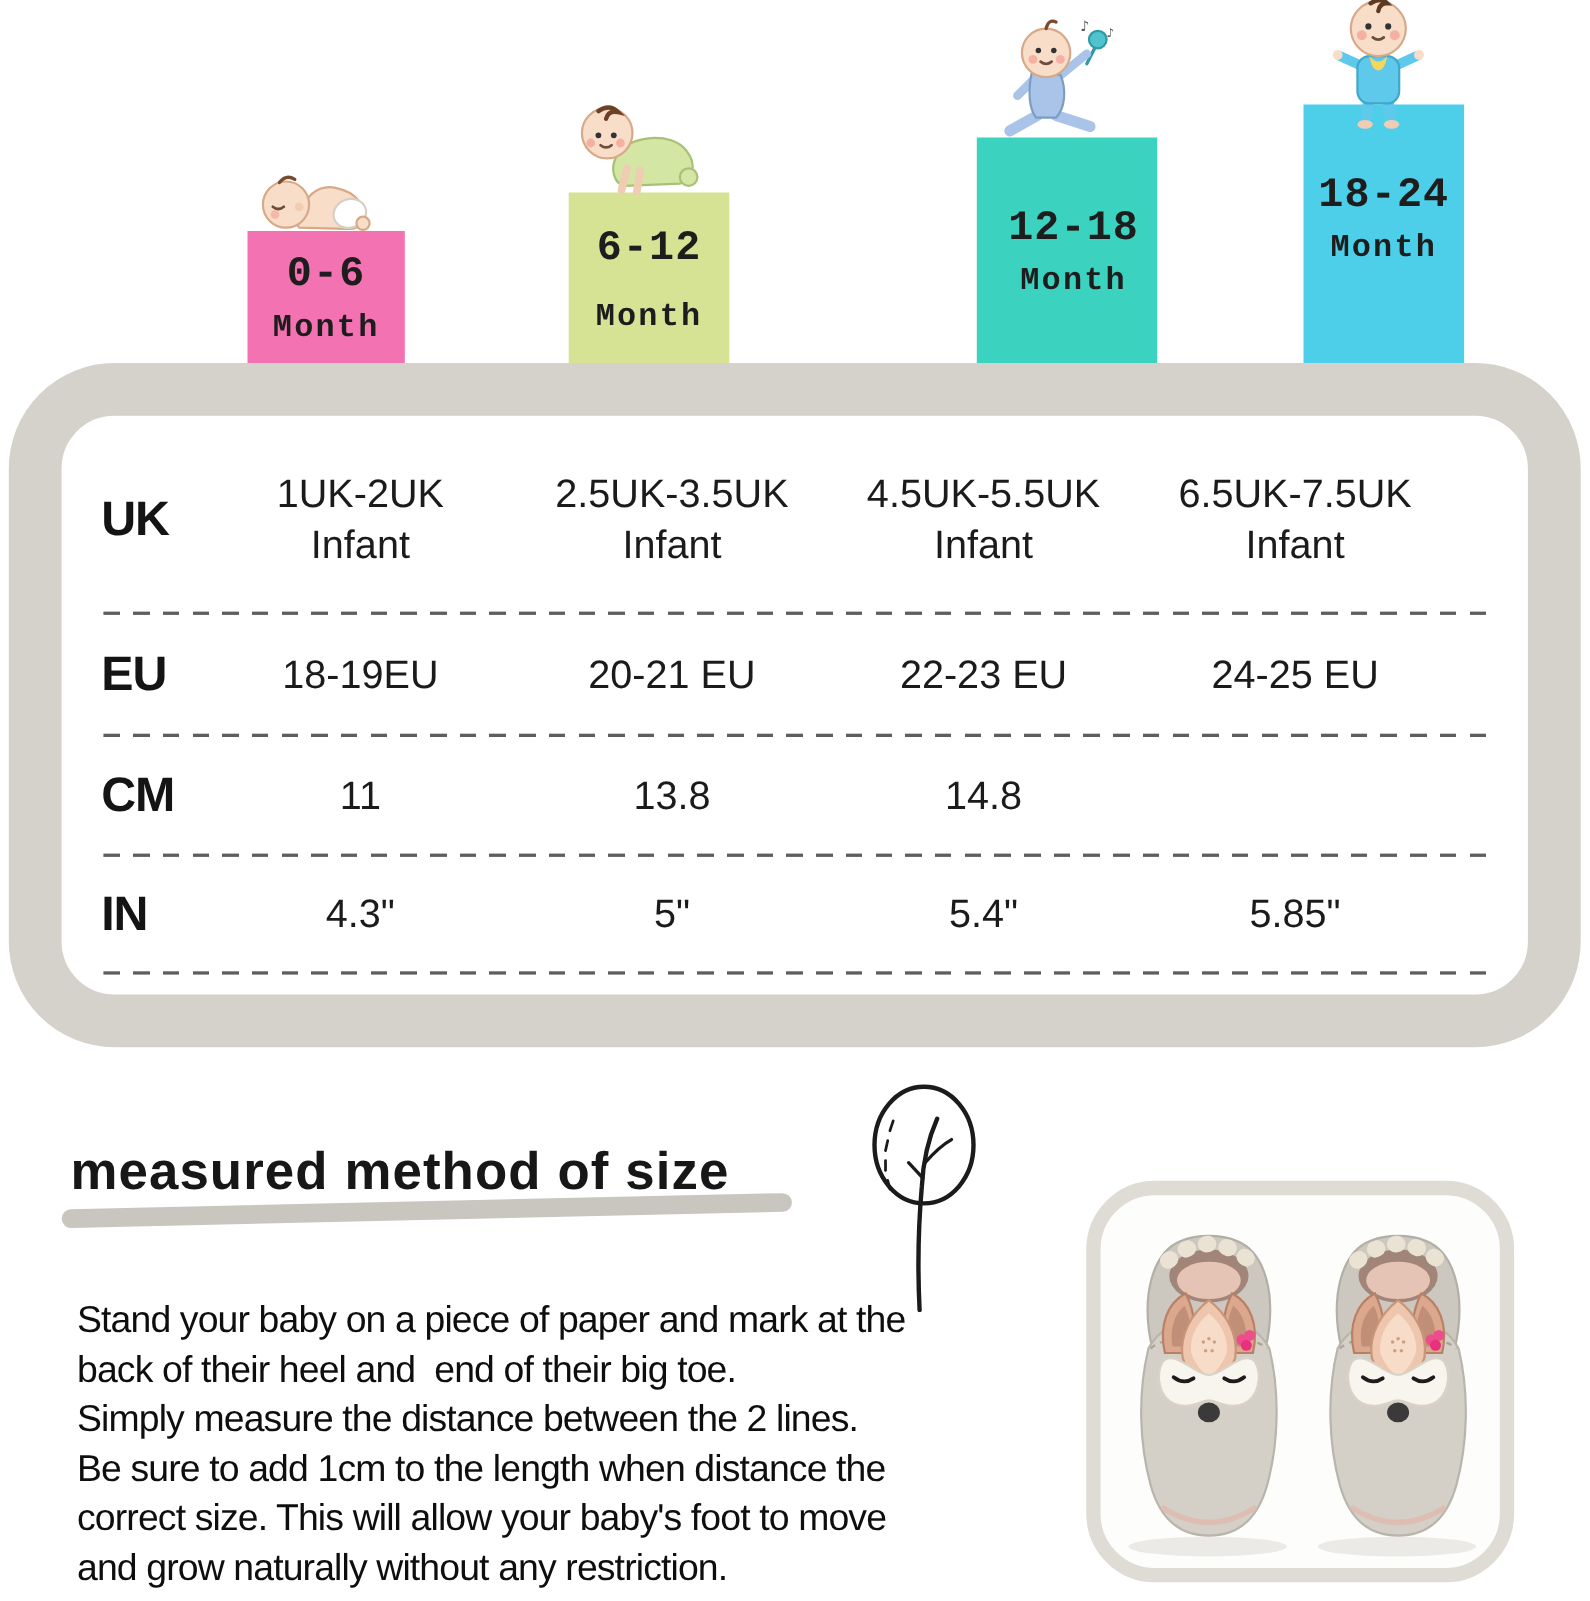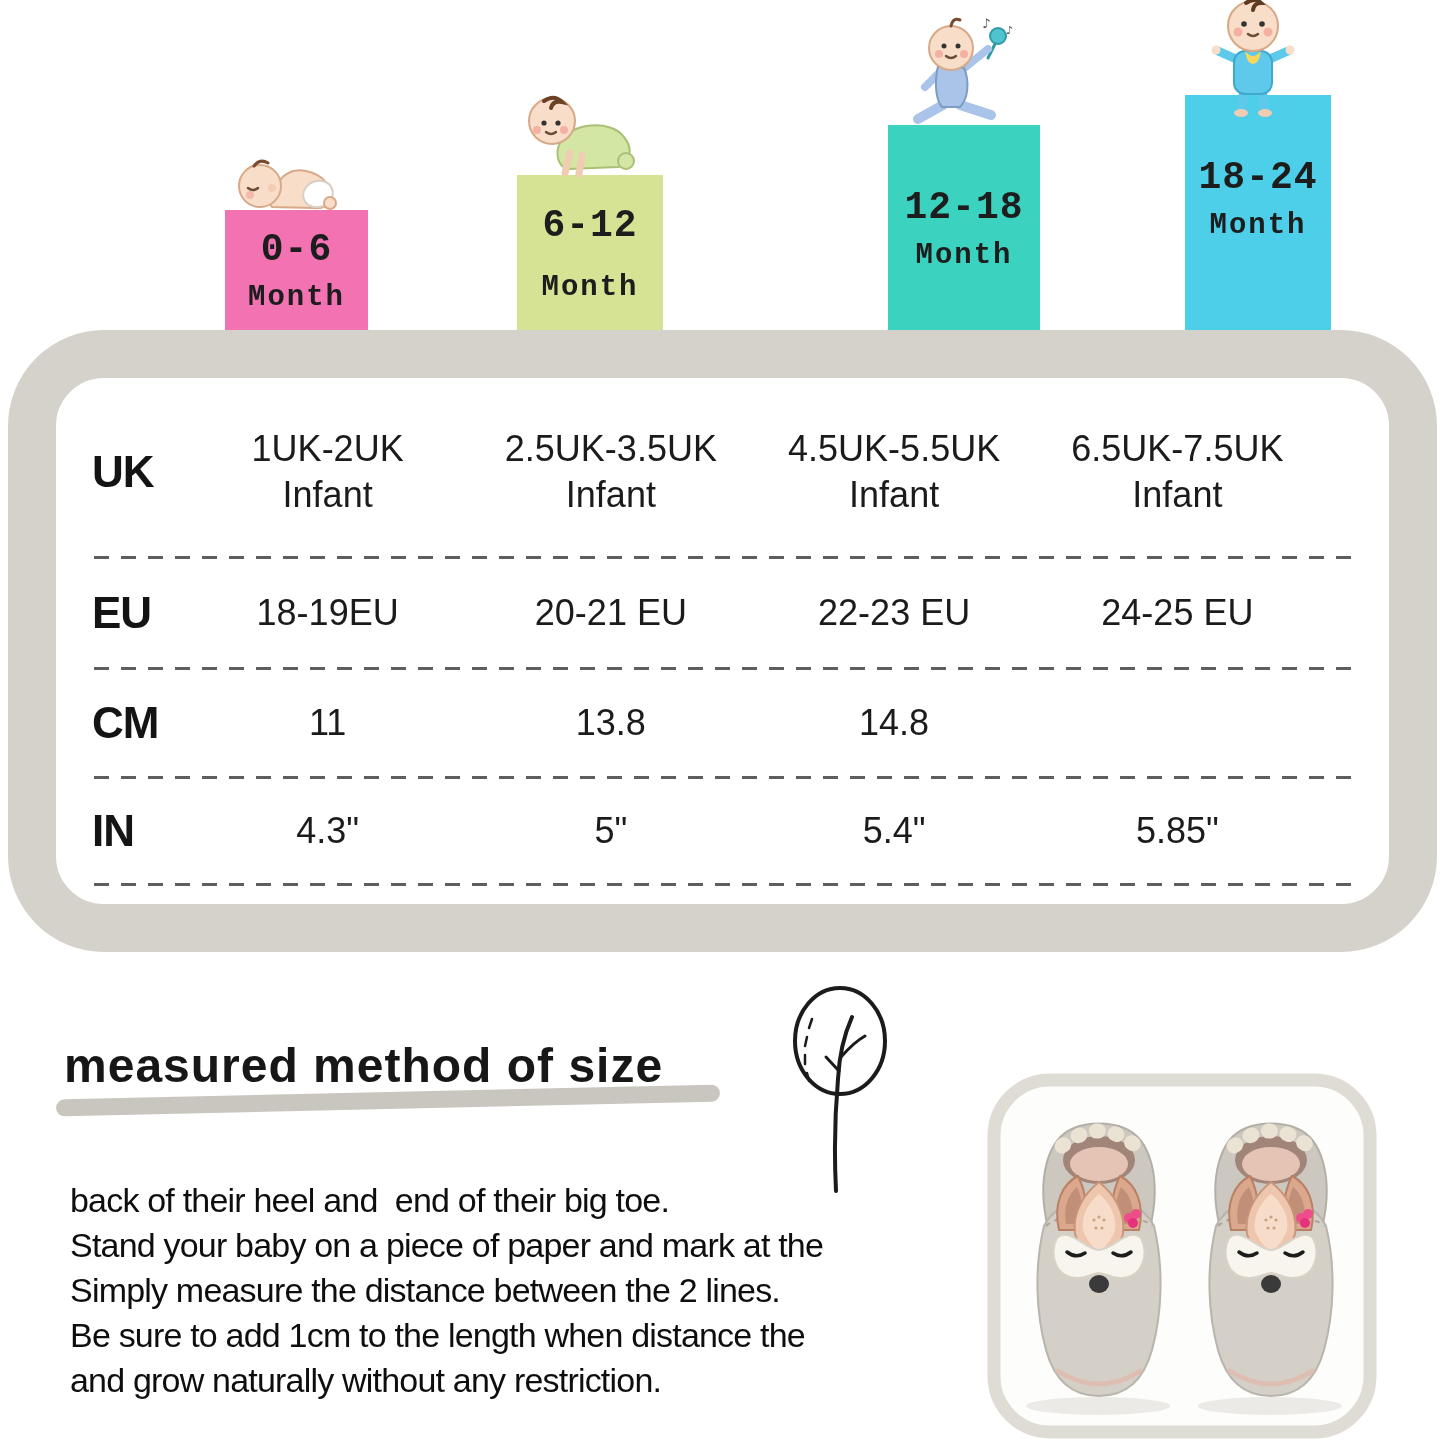--- a/index.html
+++ b/index.html
@@ -7,21 +7,21 @@
     position:relative;width:1445px;height:1455px;background:#ffffff;overflow:hidden;
     font-family:"Liberation Sans",sans-serif;color:#111;
   }
   
   .block{
     position:absolute;display:flex;flex-direction:column;align-items:center;justify-content:center;
     font-family:"Liberation Mono",monospace;font-weight:bold;color:#1d1d1d;text-align:center;
   }
   .b0{left:225px;top:210px;width:143px;height:122px;background:#f272b2;text-align:right;}
   .b1{left:517px;top:175px;width:146px;height:157px;background:#d6e294;gap:14px;}
-  .b2{left:888px;top:125px;width:152px;height:207px;background:#3bd3bf;}
+  .b2{left:888px;top:125px;width:152px;height:207px;background:#3bd3bf;padding-left:12px;}
   .b3{left:1185px;top:95px;width:146px;height:237px;background:#4dcfea;padding-bottom:30px;box-sizing:border-box;}
   .block .range{font-size:38px;letter-spacing:1px;}
   .block .unit{font-size:29px;letter-spacing:2px;margin-top:10px;}
   .baby{position:absolute;}
   .baby0{left:230px;top:134px;}
   .baby1{left:516px;top:87px;}
   .baby2{left:898px;top:14px;}
   .baby3{left:1196px;top:-4px;}
   
   .size-table{
@@ -217,24 +217,25 @@
 
   <svg class="tree" width="110" height="210" viewBox="0 0 110 210">
     <ellipse cx="52" cy="58" rx="45" ry="53" fill="none" stroke="#1b1b1b" stroke-width="4"></ellipse>
     <path d="M48,208 C46,168 47,130 50,96 C51,76 56,52 64,34" fill="none" stroke="#1b1b1b" stroke-width="4" stroke-linecap="round"></path>
     <path d="M53,74 C60,66 68,58 77,53" fill="none" stroke="#1b1b1b" stroke-width="3" stroke-linecap="round"></path>
     <path d="M51,88 L38,74" fill="none" stroke="#1b1b1b" stroke-width="3" stroke-linecap="round"></path>
     <path d="M24,36 l-3,9 M19,54 l-2,9 M17,72 l0,9 M19,90 l2,8" fill="none" stroke="#1b1b1b" stroke-width="2.5" stroke-linecap="round"></path>
   </svg>
 
   <div class="instructions">
+    <div class="instr-line">Stand your baby on a piece of paper and mark at the</div>
     <div class="instr-line">back of their heel and  end of their big toe.</div>
-    <div class="instr-line">Stand your baby on a piece of paper and mark at the</div>
     <div class="instr-line">Simply measure the distance between the 2 lines.</div>
     <div class="instr-line">Be sure to add 1cm to the length when distance the</div>
+    <div class="instr-line">correct size. This will allow your baby's foot to move</div>
     <div class="instr-line">and grow naturally without any restriction.</div>
   </div>
 
   <svg class="shoes" width="392" height="372" viewBox="0 0 392 372">
     <defs>
       <g id="shoe">
 
         <path d="M22,120 C10,70 22,30 48,20 C62,14 84,14 98,20 C124,30 136,70 124,120 Z" fill="#ccc8c0" stroke="#b3afa7" stroke-width="2"></path>
         <ellipse cx="73" cy="52" rx="36" ry="24" fill="#a28579"></ellipse>
         <ellipse cx="73" cy="56" rx="29" ry="17" fill="#e6c4b5"></ellipse>

